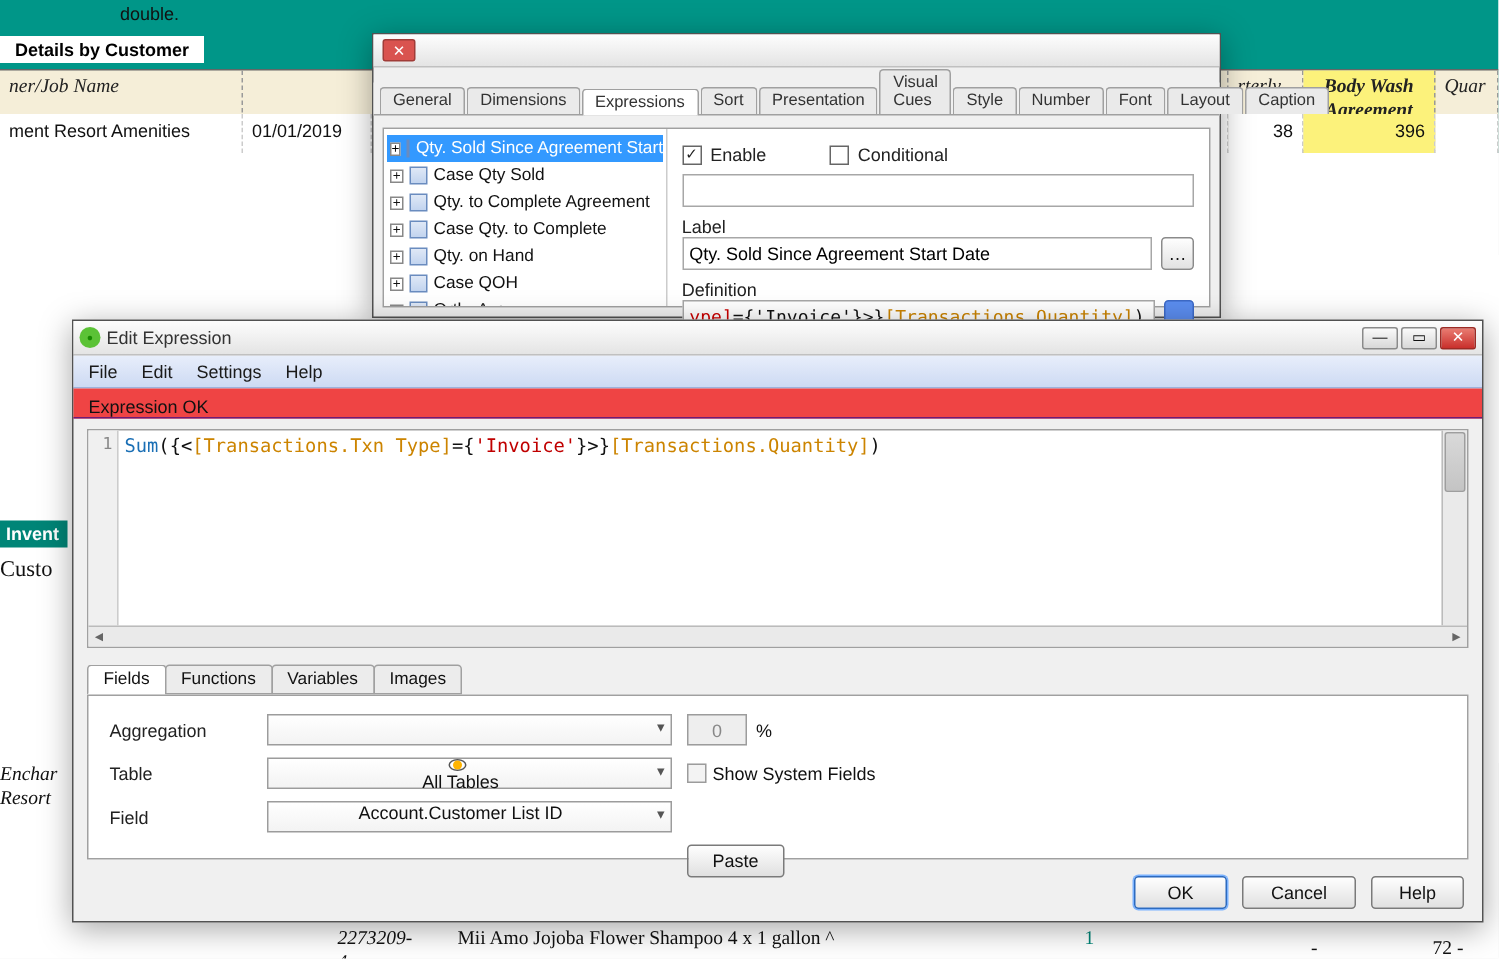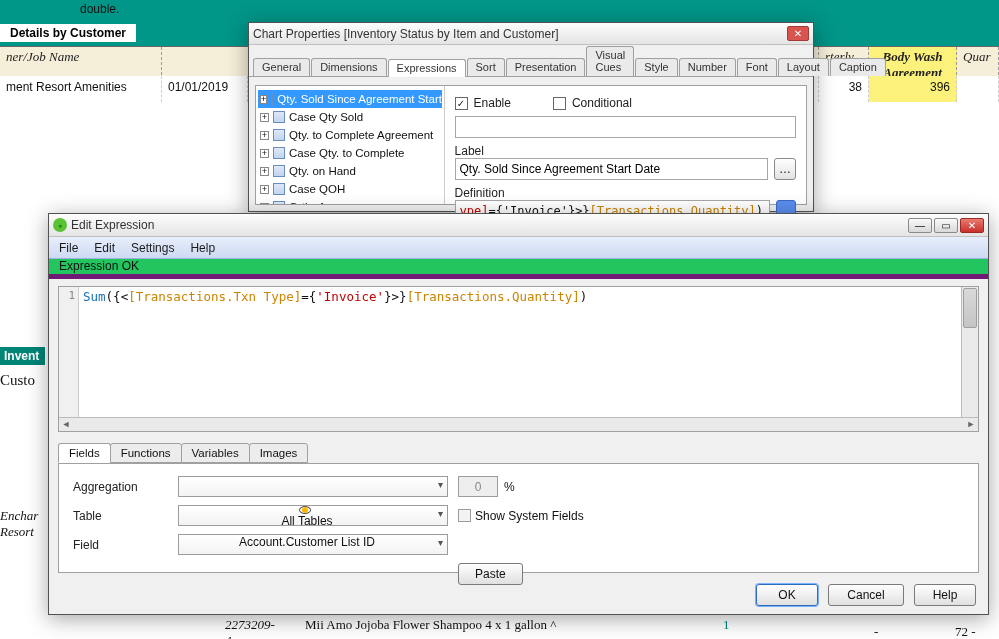--- a/index.html
+++ b/index.html
@@ -85,22 +85,22 @@
   .app-icon{ width:14px; height:14px; border-radius:50%; background:#5bc236;
     display:flex;align-items:center;justify-content:center; margin-right:4px;}
   .app-icon::after{content:"●"; color:#188a00; font-size:7px;}
   .edwinbtns{ display:flex; gap:2px; }
   .edwinbtn{ width:24px; height:15px; background:linear-gradient(#fafafa,#d8d8d8);
     border:1px solid #8a8a8a; border-radius:2px; display:flex; align-items:center; justify-content:center;
     font-size:10px;}
   .edwinbtn.close{ background:linear-gradient(#e97c72,#c9302c); color:#fff; border-color:#9c2a24;}
   .menubar{ height:22px; background:linear-gradient(#e8eefb,#cddaf3); border-bottom:1px solid #9cb2dc;
     display:flex; align-items:center; padding:0 10px; gap:16px; color:#1a1a1a;}
-  .toolbar2{ height:20px; background:#22c55e; border-bottom:5px solid #701a75; padding:0 10px;
-    display:flex; align-items:flex-start;}
+  .toolbar2{ height:20px; background:#ef4444; border-bottom:1px solid #701a75; padding:0 10px;
+    display:flex; align-items:flex-end;}
   .editor{ position:absolute; left:9px; right:9px; top:72px; height:146px; background:#fff;
     border:1px solid #a0a0a0;}
   .gutter{ position:absolute; left:0; top:0; width:20px; bottom:14px; background:#f0f0f0;
     border-right:1px solid #ccc; text-align:right; padding:2px 3px 0 0; font-size:11px; color:#888;
     font-family:Consolas,monospace;}
   .codetext{ position:absolute; left:24px; right:18px; top:2px; bottom:14px; font-family:Consolas,monospace;
     font-size:12.5px; white-space:pre;}
   .codetext .kw{ color:#1a6fb5;}
   .codetext .field{ color:#cc8400;}
   .codetext .str{ color:#c00000;}
@@ -169,21 +169,20 @@
   <div class="bg-item">Mii Amo Jojoba Flower Shampoo 4 x 1 gallon ^</div>
   <div class="bg-num1">1</div>
   <div class="bg-num2">80 -</div>
   <div class="bg-num3">78</div>
   <div class="bg-num4">-</div>
   <div class="bg-num5">72 -</div>
 </div>
 
 <div class="dlg chartdlg">
   <div class="titlebar">
-    <span class="titletxt">Chart Properties [Inventory Status by Item and Customer]</span>
     <span class="winbtn close">✕</span>
   </div>
   <div class="tabbar" id="cp-tabbar">
       <span class="tab">General</span>
       <span class="tab">Dimensions</span>
       <span class="tab active">Expressions</span>
       <span class="tab">Sort</span>
       <span class="tab">Presentation</span>
       <span class="tab">Visual Cues</span>
       <span class="tab">Style</span>

